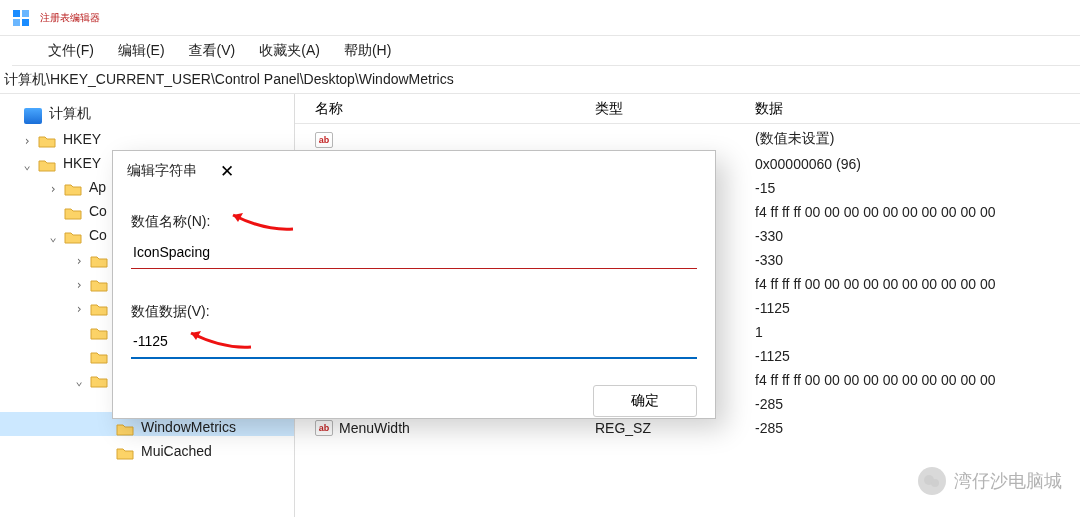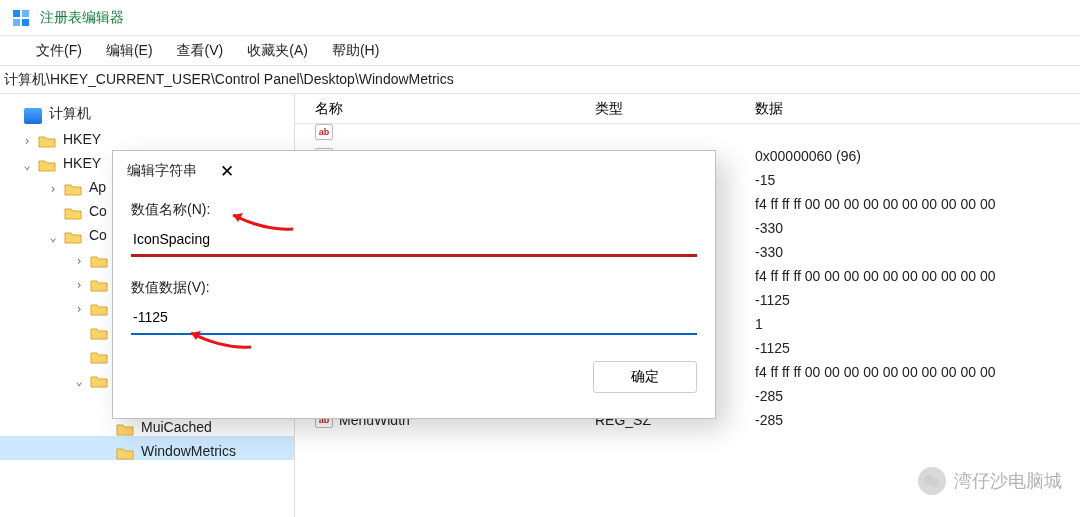--- a/index.html
+++ b/index.html
@@ -1,22 +1,22 @@
 <!DOCTYPE html>
 <html><head>
 <meta charset="utf-8">
 <style>
 * { box-sizing: border-box; margin: 0; padding: 0; font-family: "Microsoft YaHei", "Segoe UI", sans-serif; }
 body { width: 1080px; height: 517px; background: #fff; overflow: hidden; position: relative; font-size: 14px; color: #222; }
 
 .titlebar { height: 36px; background: #fff; display: flex; align-items: center; padding: 0 12px; border-bottom: 1px solid #e6e6e6; }
 .app-icon { width: 18px; height: 18px; margin-right: 10px; display: inline-flex; align-items: center; justify-content: center; }
-.title-text { color: #15803d; font-size: 14px; }
-
-.menubar { height: 30px; display: flex; align-items: center; padding: 0 24px; border-bottom: 1px solid #e6e6e6; }
+.title-text { color: #b91c1c; font-size: 10px; }
+
+.menubar { height: 30px; display: flex; align-items: center; padding: 0 24px; border-bottom: 1px solid #e6e6e6; margin-left: 12px; }
 .menubar .mi { padding: 4px 12px; font-size: 14px; color: #222; cursor: default; }
 
 .addressbar { height: 28px; display: flex; align-items: center; padding: 0 4px; border-bottom: 1px solid #e6e6e6; font-size: 14px; color: #222; }
 
 .workspace { display: flex; height: calc(517px - 36px - 30px - 28px); }
 
 .treepane { width: 295px; border-right: 1px solid #dcdcdc; overflow: hidden; padding-top: 6px; position: relative; }
 .listpane { flex: 1; overflow: hidden; position: relative; }
 
 .tree-row { display: flex; align-items: flex-end; height: 24px; padding-left: 6px; font-size: 14px; white-space: nowrap; }
@@ -31,34 +31,34 @@
 
 .splitter { position: absolute; right: 0; top: 0; bottom: 0; width: 10px; display: flex; align-items: center; justify-content: center; }
 .splitter .dots { width: 4px; height: 22px; background: repeating-linear-gradient(#bdbdbd 0 2px, transparent 2px 4px); }
 
 .list-header { display: flex; height: 30px; border-bottom: 1px solid #e6e6e6; align-items: center; font-size: 14px; color: #000; }
 .col-name { width: 300px; padding-left: 20px; }
 .col-type { width: 160px; }
 .col-data { flex: 1; }
 
 .list-body { }
-.list-row { display: flex; align-items: flex-start; height: 24px; font-size: 14px; }
+.list-row { display: flex; align-items: flex-end; height: 24px; font-size: 14px; }
 .list-row .c-name { width: 300px; padding-left: 20px; display: flex; align-items: center; gap: 6px; }
 .list-row .c-type { width: 160px; }
 .list-row .c-data { flex: 1; white-space: nowrap; overflow: hidden; }
 
 .val-ico { width: 18px; height: 16px; display: inline-flex; align-items: center; justify-content: center; border: 1px solid #b8b8b8; border-radius: 2px; font-size: 9px; font-weight: bold; }
 .val-ico.str { color: #c62626; } .val-ico.bin { color: #2a4ec7; }
 
 .dialog-overlay { position: absolute; left: 112px; top: 150px; width: 604px; height: 269px; background: #fff; border: 1px solid #c0c0c0; box-shadow: 10px 10px 25px rgba(0,0,0,0.18); }
 .dlg-title { height: 40px; display: flex; align-items: center; padding: 0 14px; font-size: 14px; gap: 12px; }
 .dlg-close { width: 36px; height: 28px; display: flex; align-items: center; justify-content: center; font-size: 17px; color: #000; cursor: pointer; }
 .dlg-body { padding: 6px 18px; }
-.dlg-label { font-size: 14px; margin-top: 4px; margin-bottom: 4px; }
-.dlg-field { width: 100%; height: 34px; border: none; border-bottom: 3px solid #b91c1c; font-size: 14px; padding: 0 2px; background: transparent; outline: none; }
+.dlg-label { font-size: 14px; margin-top: 16px; margin-bottom: 4px; }
+.dlg-field { width: 100%; height: 34px; border: none; border-bottom: 1px solid #b91c1c; font-size: 14px; padding: 0 2px; background: transparent; outline: none; }
 .dlg-field.focus { border-bottom: 2px solid #0067c0; }
 .dlg-buttons { display: flex; justify-content: flex-end; gap: 14px; padding: 20px 18px 0 18px; }
 .dlg-btn { width: 104px; height: 32px; border: 1px solid #ccc; background: #fff; font-size: 14px; border-radius: 3px; cursor: pointer; }
 .arrow { position: absolute; pointer-events: none; }
 
 .watermark { position: absolute; right: 18px; bottom: 22px; display: flex; align-items: center; gap: 8px; color: #b3b3b3; font-size: 18px; justify-content: flex-end; }
 .wm-ico { width: 28px; height: 28px; border-radius: 50%; background: #d9d9d9; display: flex; align-items: center; justify-content: center; color: #888; font-size: 13px; }
 </style>
 </head>
 <body>
@@ -190,56 +190,57 @@
       </div>
     <div class="tree-row ind4">
         <span class="exp"></span>
         <span class="folder-ico">
           <svg width="18" height="14" viewBox="0 0 18 14">
             <path d="M1 3 h6 l2 2 h8 v8 h-16 z" fill="#fcd367" stroke="#d8a634"></path>
           </svg>
         </span>
         <span class="lbl">Colors</span>
       </div>
+    <div class="tree-row ind4 selected">
+        <span class="exp"></span>
+        <span class="folder-ico">
+          <svg width="18" height="14" viewBox="0 0 18 14">
+            <path d="M1 3 h6 l2 2 h8 v8 h-16 z" fill="#fcd367" stroke="#d8a634"></path>
+          </svg>
+        </span>
+        <span class="lbl">WindowMetrics</span>
+      </div>
     <div class="tree-row ind4">
         <span class="exp"></span>
         <span class="folder-ico">
           <svg width="18" height="14" viewBox="0 0 18 14">
             <path d="M1 3 h6 l2 2 h8 v8 h-16 z" fill="#fcd367" stroke="#d8a634"></path>
           </svg>
         </span>
         <span class="lbl">MuiCached</span>
-      </div>
-    <div class="tree-row ind4 selected">
-        <span class="exp"></span>
-        <span class="folder-ico">
-          <svg width="18" height="14" viewBox="0 0 18 14">
-            <path d="M1 3 h6 l2 2 h8 v8 h-16 z" fill="#fcd367" stroke="#d8a634"></path>
-          </svg>
-        </span>
-        <span class="lbl">WindowMetrics</span>
       </div>
     <div class="splitter">
         <div class="dots"></div>
       </div>
   </div>
 
   <div class="listpane">
     <div class="list-header">
       <div class="col-name">名称</div>
       <div class="col-type">类型</div>
       <div class="col-data">数据</div>
     </div>
     <div class="list-body" id="listbody">
         <div class="list-row">
           <div class="c-name">
             <span class="val-ico str">ab</span>
             <span></span>
           </div>
           <div class="c-type"></div>
+          <div class="c-data">(数值未设置)</div>
         </div>
         <div class="list-row">
           <div class="c-name">
             <span class="val-ico bin">011</span>
             <span></span>
           </div>
           <div class="c-type">RD</div>
           <div class="c-data">0x00000060 (96)</div>
         </div>
         <div class="list-row">

